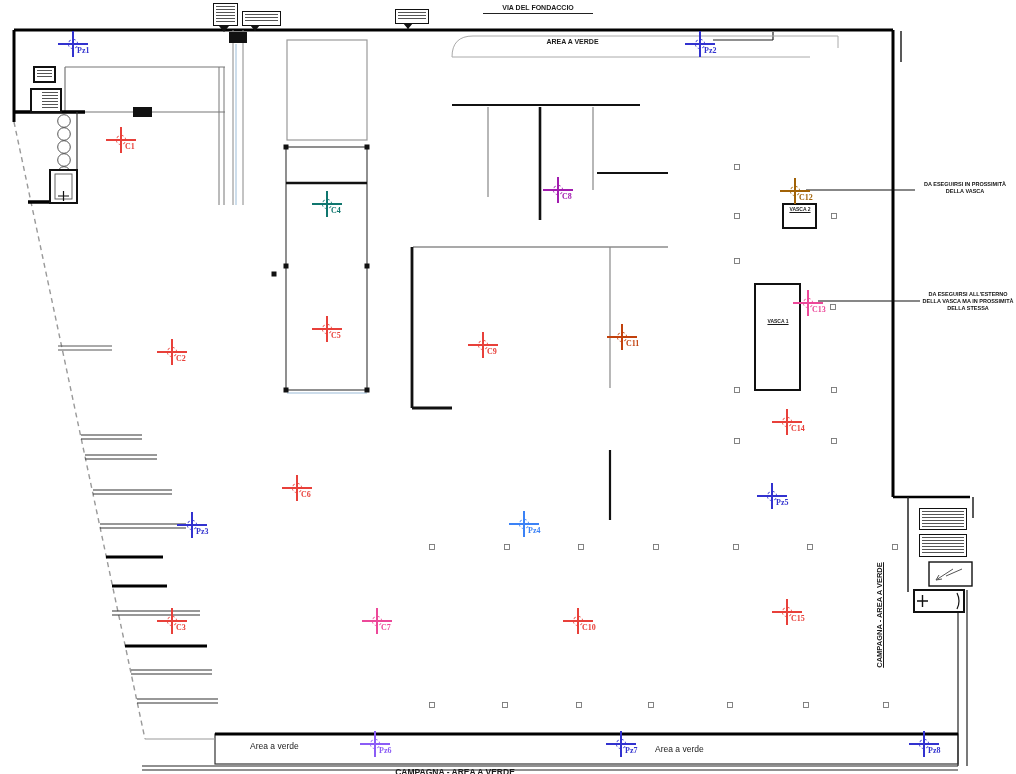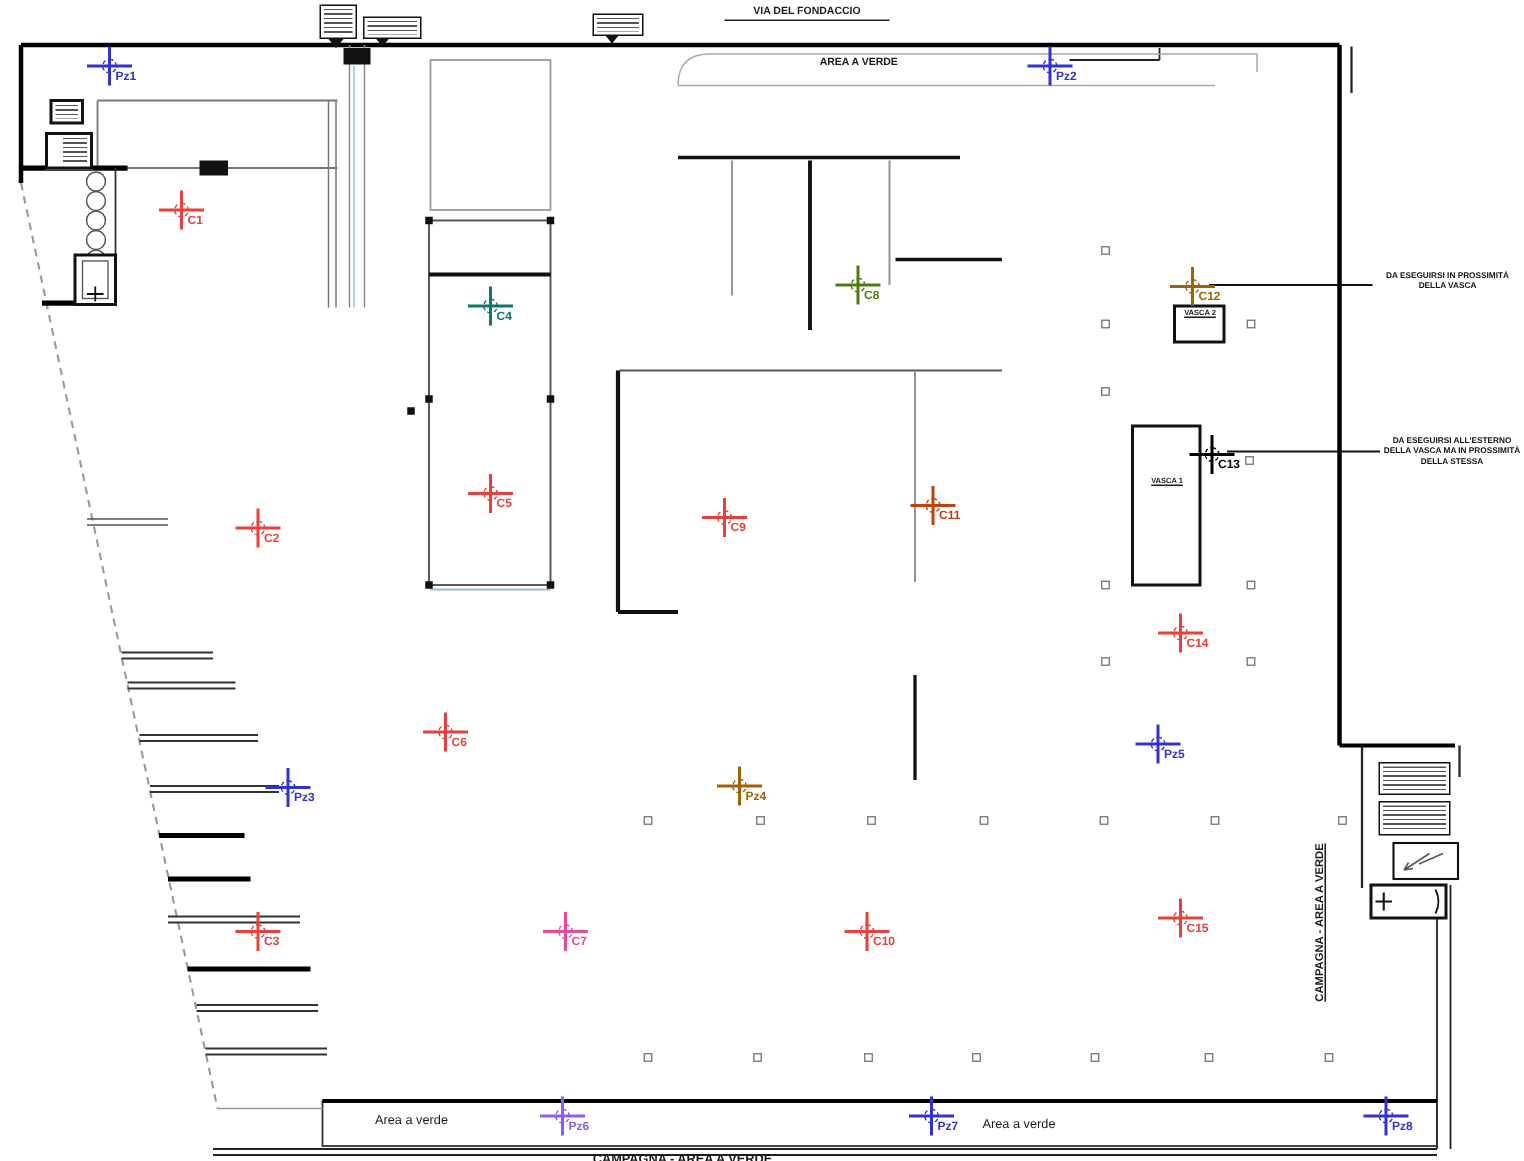--- a/index.html
+++ b/index.html
@@ -15,21 +15,21 @@
   .bottom-campagna{top:767px;left:360px;width:190px;text-align:center;font-size:8.5px;font-weight:bold;}
   .right-campagna{top:560px;left:915px;width:210px;font-size:7.5px;font-weight:bold;
                   text-decoration:underline;transform:rotate(-90deg);transform-origin:60px 100px;
                   text-align:center;}
   .vasca2-label{top:206px;left:785px;width:30px;text-align:center;font-size:5px;font-weight:bold;text-decoration:underline;}
   .vasca1-label{top:318px;left:757px;width:42px;text-align:center;font-size:5px;font-weight:bold;text-decoration:underline;}
   .note{position:absolute;font-size:5.5px;line-height:7px;color:#111;text-align:center;width:96px;font-weight:bold;}
   .note1{top:181px;left:917px;}
   .note2{top:291px;left:920px;}
   
-  .cross{position:absolute;width:30px;height:26px;}
+  .cross{position:absolute;width:30px;height:26px;font-family:Liberation Serif, serif;}
   .cross .h{position:absolute;left:0;right:0;top:12px;height:1.6px;background:currentColor;}
   .cross .v{position:absolute;left:14px;top:0;bottom:0;width:1.6px;background:currentColor;}
   .cross .c{position:absolute;left:9.5px;top:8px;width:8px;height:8px;border:1px dashed currentColor;border-radius:50%;}
   .cross .lbl{position:absolute;left:19px;top:15px;font-size:8px;font-weight:bold;color:currentColor;white-space:nowrap;}
   
   .microbox{position:absolute;border:1.6px solid #111;background:#fff;box-sizing:border-box;}
   .microtext{margin:2px;height:calc(100% - 4px);
              background:repeating-linear-gradient(#555 0 1px,transparent 1px 3px);}
   .glyphbox{position:absolute;border:1.2px solid #111;background:#fff;box-sizing:border-box;}
 </style>
@@ -244,21 +244,21 @@
         <span class="v"></span>
         <span class="c"></span>
         <span class="lbl">C6</span>
       </div>
       <div class="cross" style="color: #ec4899; left: 362px; top: 608px;">
         <span class="h"></span>
         <span class="v"></span>
         <span class="c"></span>
         <span class="lbl">C7</span>
       </div>
-      <div class="cross" style="color: #4d7c0f; left: 557px; top: 177px;">
+      <div class="cross" style="color: #a21caf; left: 543px; top: 177px;">
         <span class="h"></span>
         <span class="v"></span>
         <span class="c"></span>
         <span class="lbl">C8</span>
       </div>
       <div class="cross" style="color: rgb(232, 64, 58); left: 468px; top: 332px;">
         <span class="h"></span>
         <span class="v"></span>
         <span class="c"></span>
         <span class="lbl">C9</span>
@@ -274,21 +274,21 @@
         <span class="v"></span>
         <span class="c"></span>
         <span class="lbl">C11</span>
       </div>
       <div class="cross" style="color: #a16207; left: 780px; top: 178px;">
         <span class="h"></span>
         <span class="v"></span>
         <span class="c"></span>
         <span class="lbl">C12</span>
       </div>
-      <div class="cross" style="color: #000000; left: 793px; top: 290px; text-align: center;">
+      <div class="cross" style="color: #ec4899; left: 793px; top: 290px; text-align: center;">
         <span class="h"></span>
         <span class="v"></span>
         <span class="c"></span>
         <span class="lbl">C13</span>
       </div>
       <div class="cross" style="color: rgb(232, 64, 58); left: 772px; top: 409px;">
         <span class="h"></span>
         <span class="v"></span>
         <span class="c"></span>
         <span class="lbl">C14</span>
@@ -310,21 +310,21 @@
         <span class="v"></span>
         <span class="c"></span>
         <span class="lbl">Pz2</span>
       </div>
       <div class="cross" style="color: rgb(50, 50, 207); left: 177px; top: 512px;">
         <span class="h"></span>
         <span class="v"></span>
         <span class="c"></span>
         <span class="lbl">Pz3</span>
       </div>
-      <div class="cross" style="color: #a16207; left: 478px; top: 511px;">
+      <div class="cross" style="color: #3b82f6; left: 509px; top: 511px;">
         <span class="h"></span>
         <span class="v"></span>
         <span class="c"></span>
         <span class="lbl">Pz4</span>
       </div>
       <div class="cross" style="color: rgb(50, 50, 207); left: 757px; top: 483px;">
         <span class="h"></span>
         <span class="v"></span>
         <span class="c"></span>
         <span class="lbl">Pz5</span>

